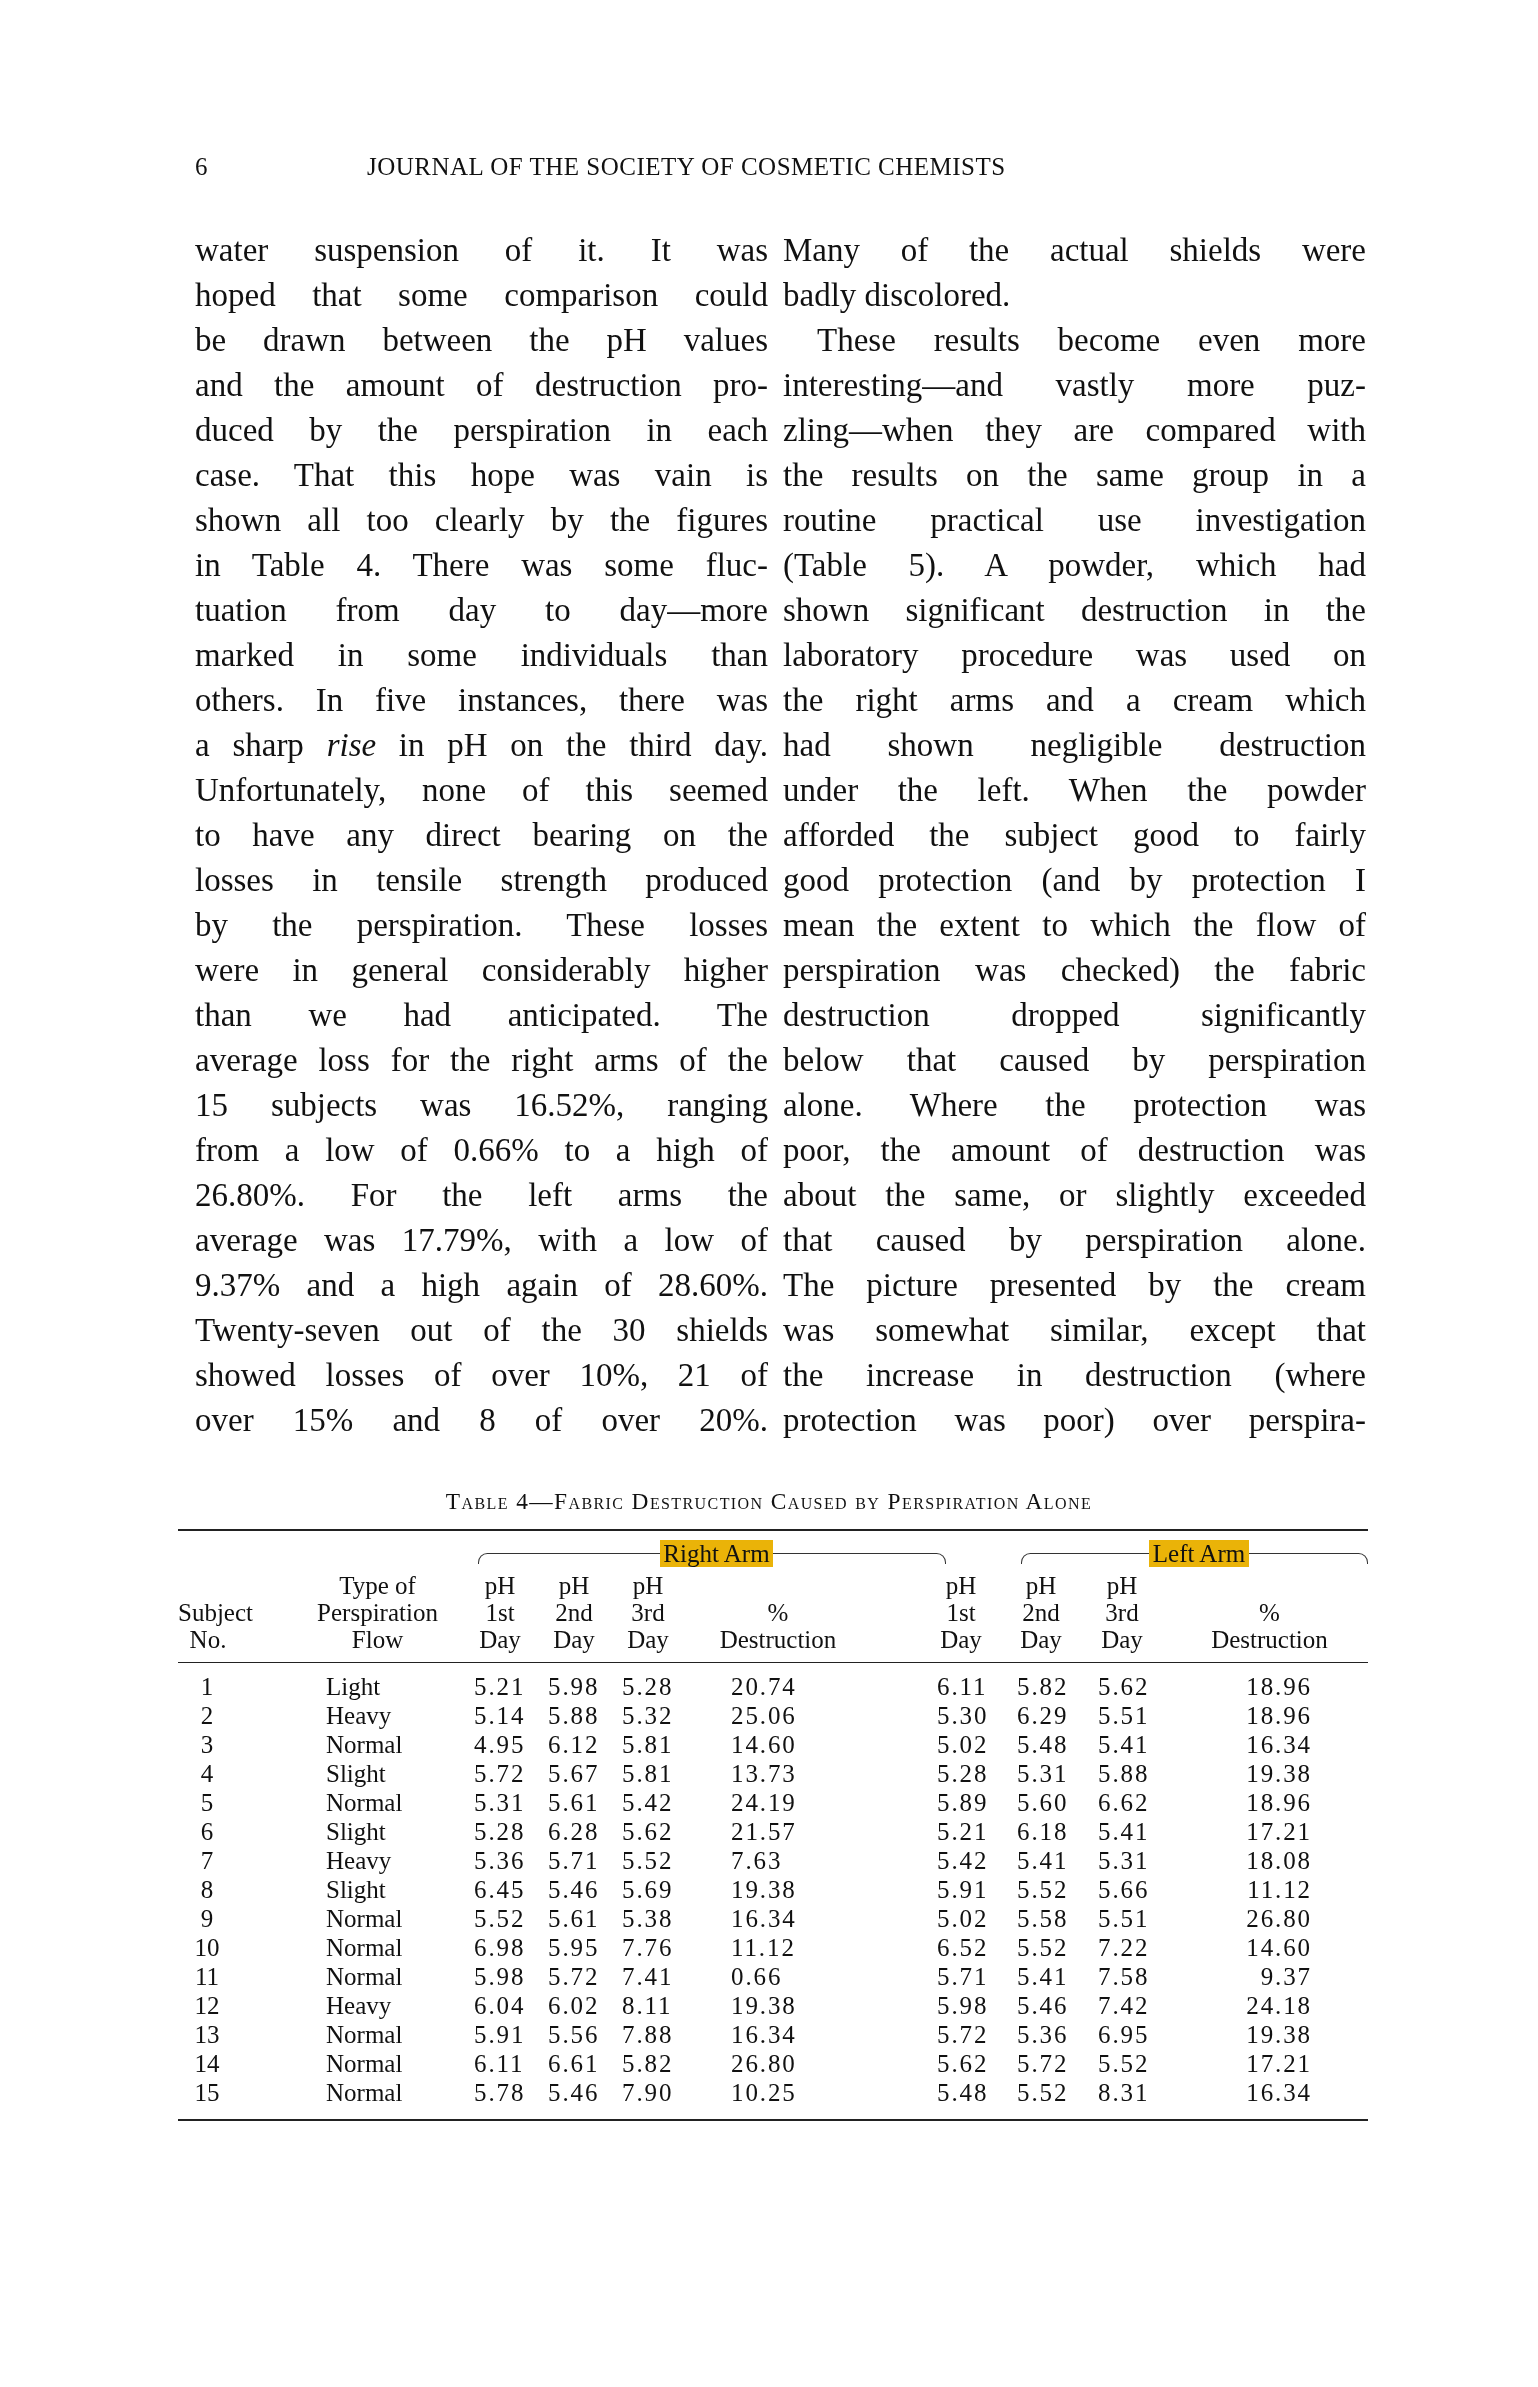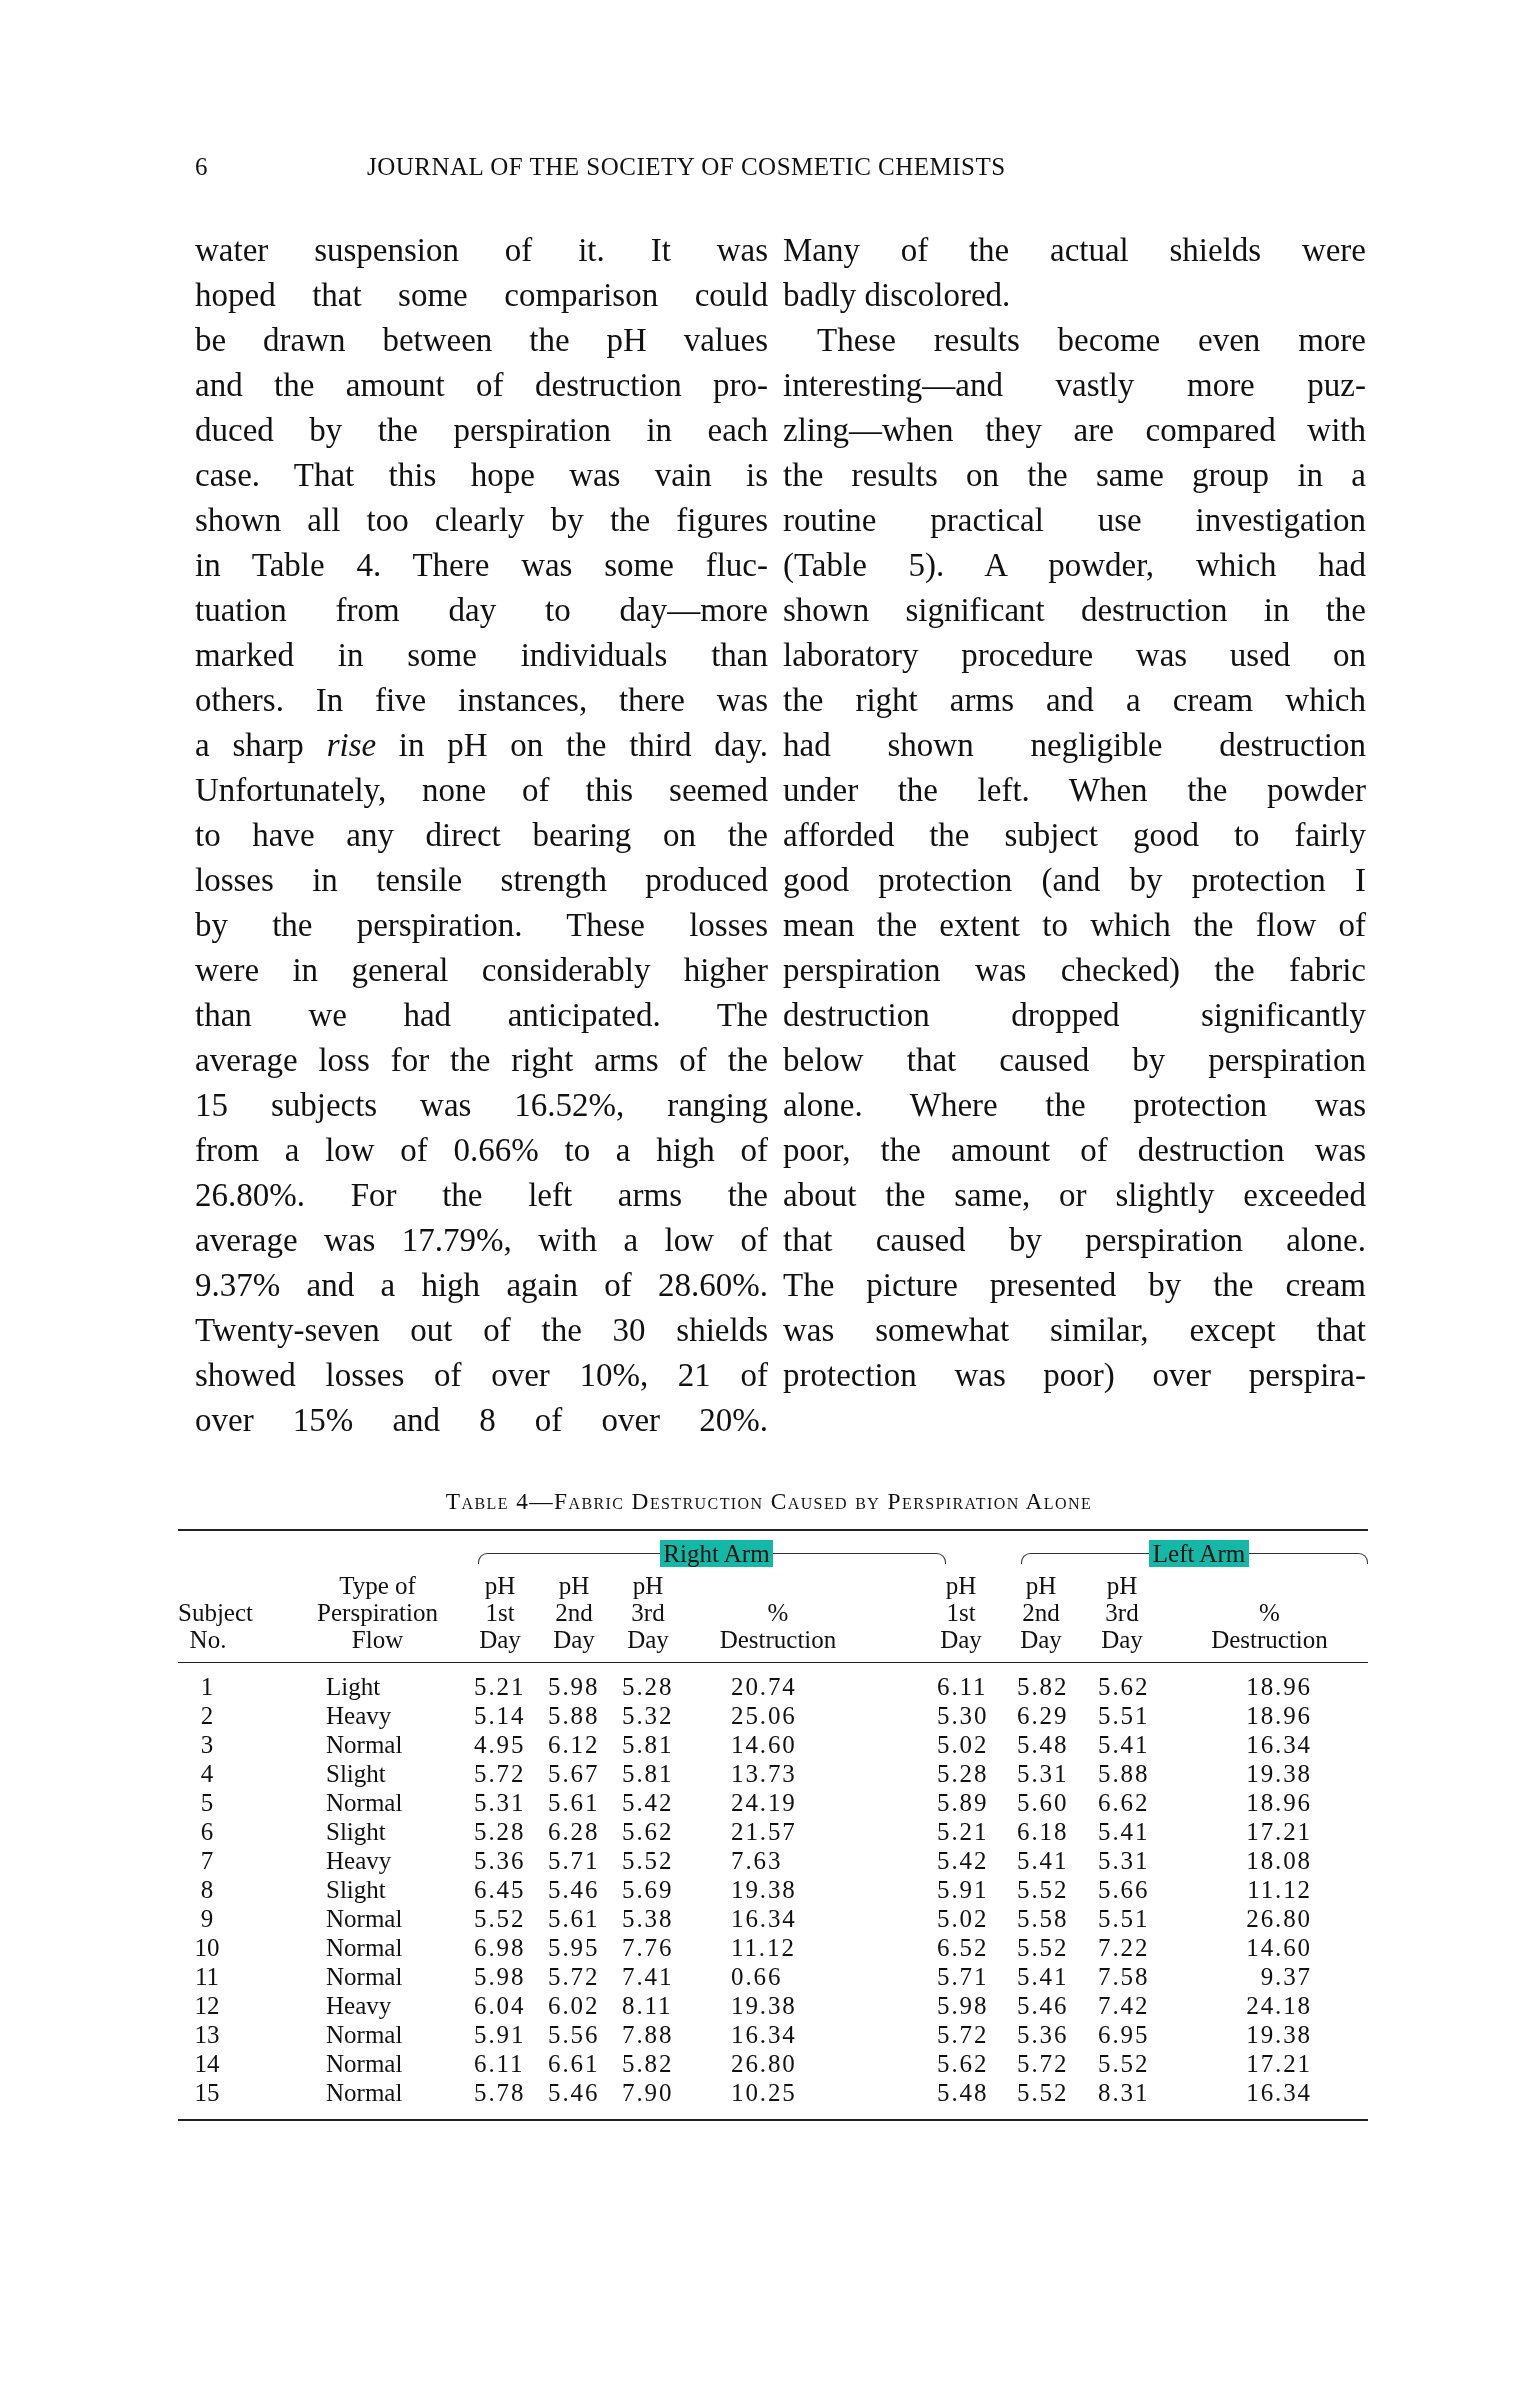--- a/index.html
+++ b/index.html
@@ -33,21 +33,21 @@
   .rule { height: 0; border-top: 1.9px solid #222; }
   .rule.thick { border-top-width: 2.3px; }
 
   .head-block { position: relative; height: 131px; font-size: 25px; line-height: 27px; }
   .span-label { position: absolute; top: 9.4px; height: 28px; text-align: center; font-size: 25px; }
   .span-label .bracket {
     position: absolute; top: 13px; left: 0; right: 0; height: 9.4px;
     border-top: 1.4px solid #333; border-left: 1.4px solid #333; border-right: 1.4px solid #333;
     border-radius: 9.4px 9.4px 0 0;
   }
-  .span-label .txt { position: relative; background: #14b8a6; padding: 0 3.7px; margin-left: 9px; }
+  .span-label .txt { position: relative; background: #eab308; padding: 0 3.7px; margin-left: 9px; }
   .right-span { left: 300px; width: 468px; }
   .left-span { left: 843px; width: 347px; }
 
   .hcell { position: absolute; top: 41px; text-align: center; line-height: 27px; }
   .hcell span { display: block; }
 
   .body-block { position: relative; padding-top: 9.4px; font-size: 25px; line-height: 29px; }
   .trow { position: relative; height: 29px; }
   .trow > span { position: absolute; top: 0; white-space: nowrap; }
   .c-no { left: 0; width: 58px; text-align: center; }
@@ -119,20 +119,21 @@
     <span class="line">mean the extent to which the flow of</span>
     <span class="line">perspiration was checked) the fabric</span>
     <span class="line">destruction dropped significantly</span>
     <span class="line">below that caused by perspiration</span>
     <span class="line">alone. Where the protection was</span>
     <span class="line">poor, the amount of destruction was</span>
     <span class="line">about the same, or slightly exceeded</span>
     <span class="line">that caused by perspiration alone.</span>
     <span class="line">The picture presented by the cream</span>
     <span class="line">was somewhat similar, except that</span>
+    <span class="line">the increase in destruction (where</span>
     <span class="line">protection was poor) over perspira-</span>
   </div>
 
 <div class="table-caption">Table 4—Fabric Destruction Caused by Perspiration Alone</div>
 
 <div class="table-wrap">
   <div class="rule thick"></div>
   <div class="head-block">
     <div class="span-label right-span">
       <div class="bracket"></div>

